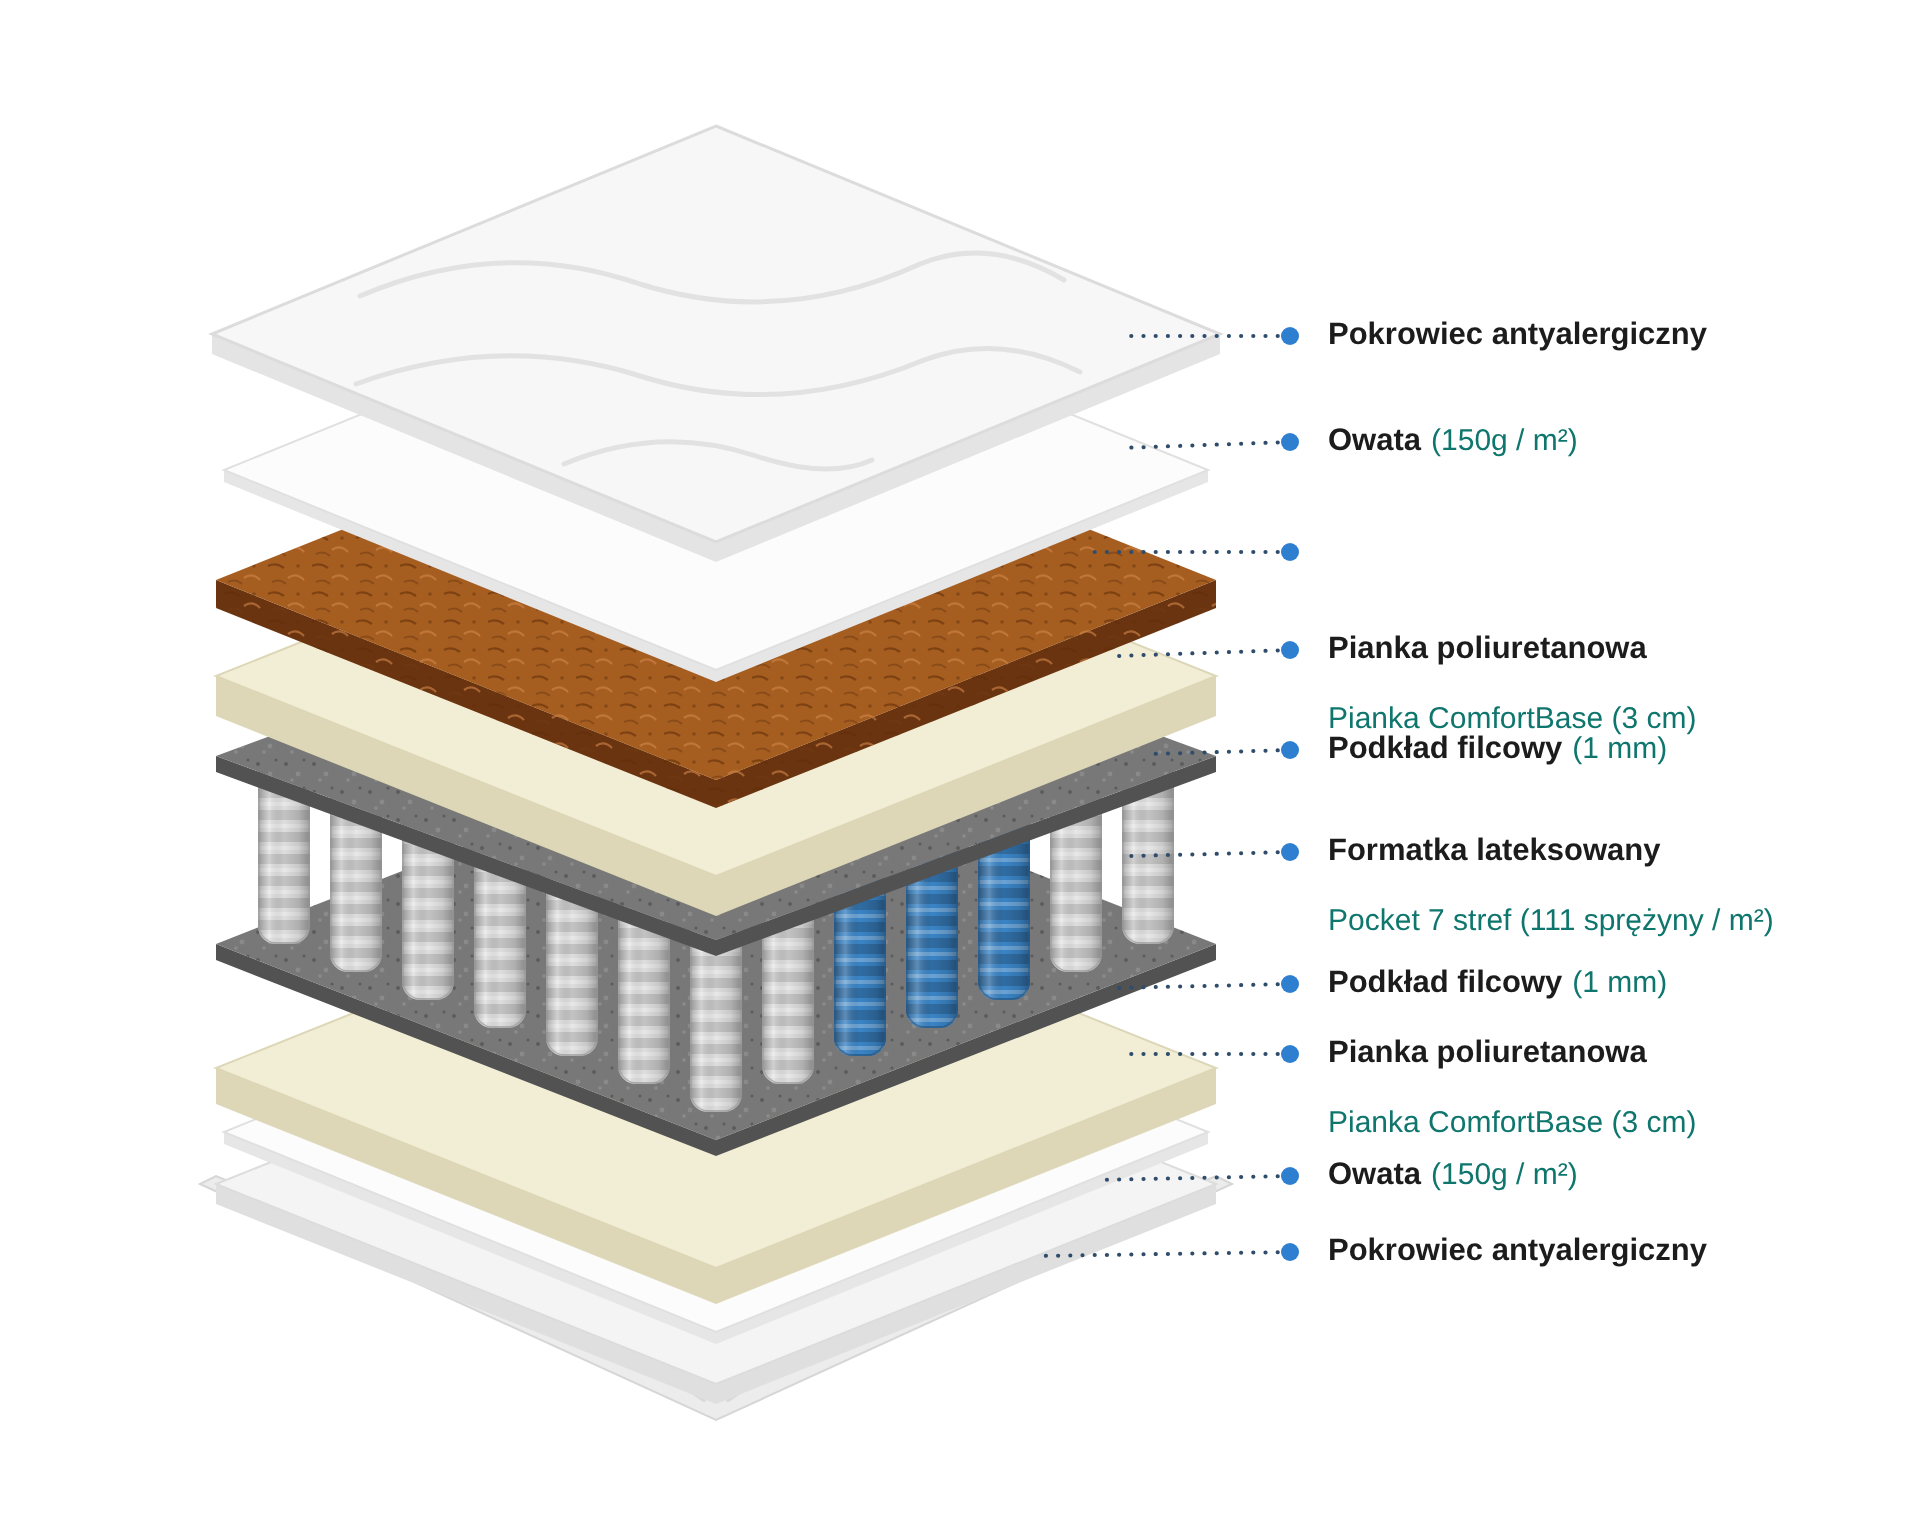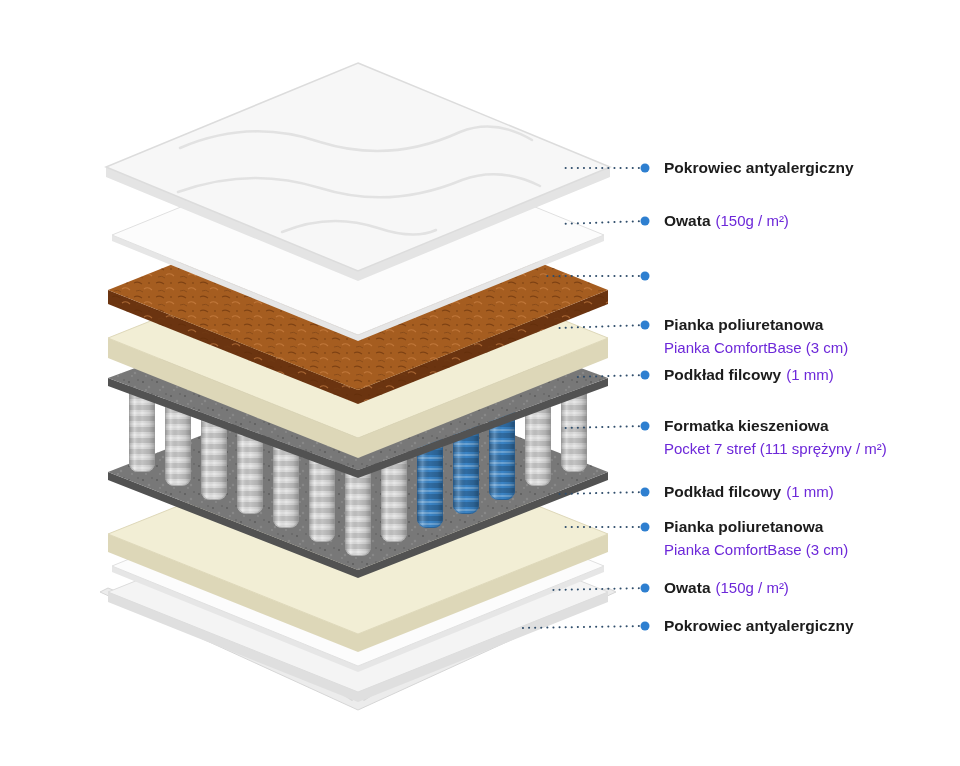--- a/index.html
+++ b/index.html
@@ -6,23 +6,23 @@
   .stage{
     position:relative;width:960px;height:766px;background:#ffffff;
     overflow:hidden;font-family:"Liberation Sans",sans-serif;
   }
   .stage svg{position:absolute;left:0;top:0;}
   .label{
     position:absolute;left:664px;white-space:nowrap;
     font-size:15.5px;line-height:19px;color:#1c1c1c;
   }
   .lab-main{font-weight:700;}
-  .lab-sec{color:#6d28d9;font-size:15px;font-weight:400;}
+  .lab-sec{color:#0f766e;font-size:15px;font-weight:400;}
   .sec-inline{margin-left:5px;}
-  .sec-block{display:block;font-weight:400;margin-top:4px;}
+  .sec-block{display:block;font-weight:400;margin-top:16px;}
 </style>
 </head>
 <body>
 
 <div class="stage">
 
   <svg width="960" height="766" viewBox="0 0 960 766">
     <defs>
       <pattern id="cocoTex" width="22" height="14" patternUnits="userSpaceOnUse">
         <path d="M2,3 Q6,1 10,4" stroke="#5e2c08" stroke-width="1.2" fill="none" opacity="0.55"></path>
@@ -196,21 +196,21 @@
   <div class="label" style="top:315px">
     <span class="lab-main">Pianka poliuretanowa</span>
     <span class="lab-sec sec-block">Pianka ComfortBase (3 cm)</span>
   </div>
 
   <div class="label" style="top:365px">
     <span class="lab-main">Podkład filcowy</span><span class="lab-sec sec-inline">(1 mm)</span>
   </div>
 
   <div class="label" style="top:416px">
-    <span class="lab-main">Formatka kieszeniowa</span>
+    <span class="lab-main">Formatka lateksowany</span>
     <span class="lab-sec sec-block">Pocket 7 stref (111 sprężyny / m²)</span>
   </div>
 
   <div class="label" style="top:482px">
     <span class="lab-main">Podkład filcowy</span><span class="lab-sec sec-inline">(1 mm)</span>
   </div>
 
   <div class="label" style="top:517px">
     <span class="lab-main">Pianka poliuretanowa</span>
     <span class="lab-sec sec-block">Pianka ComfortBase (3 cm)</span>

